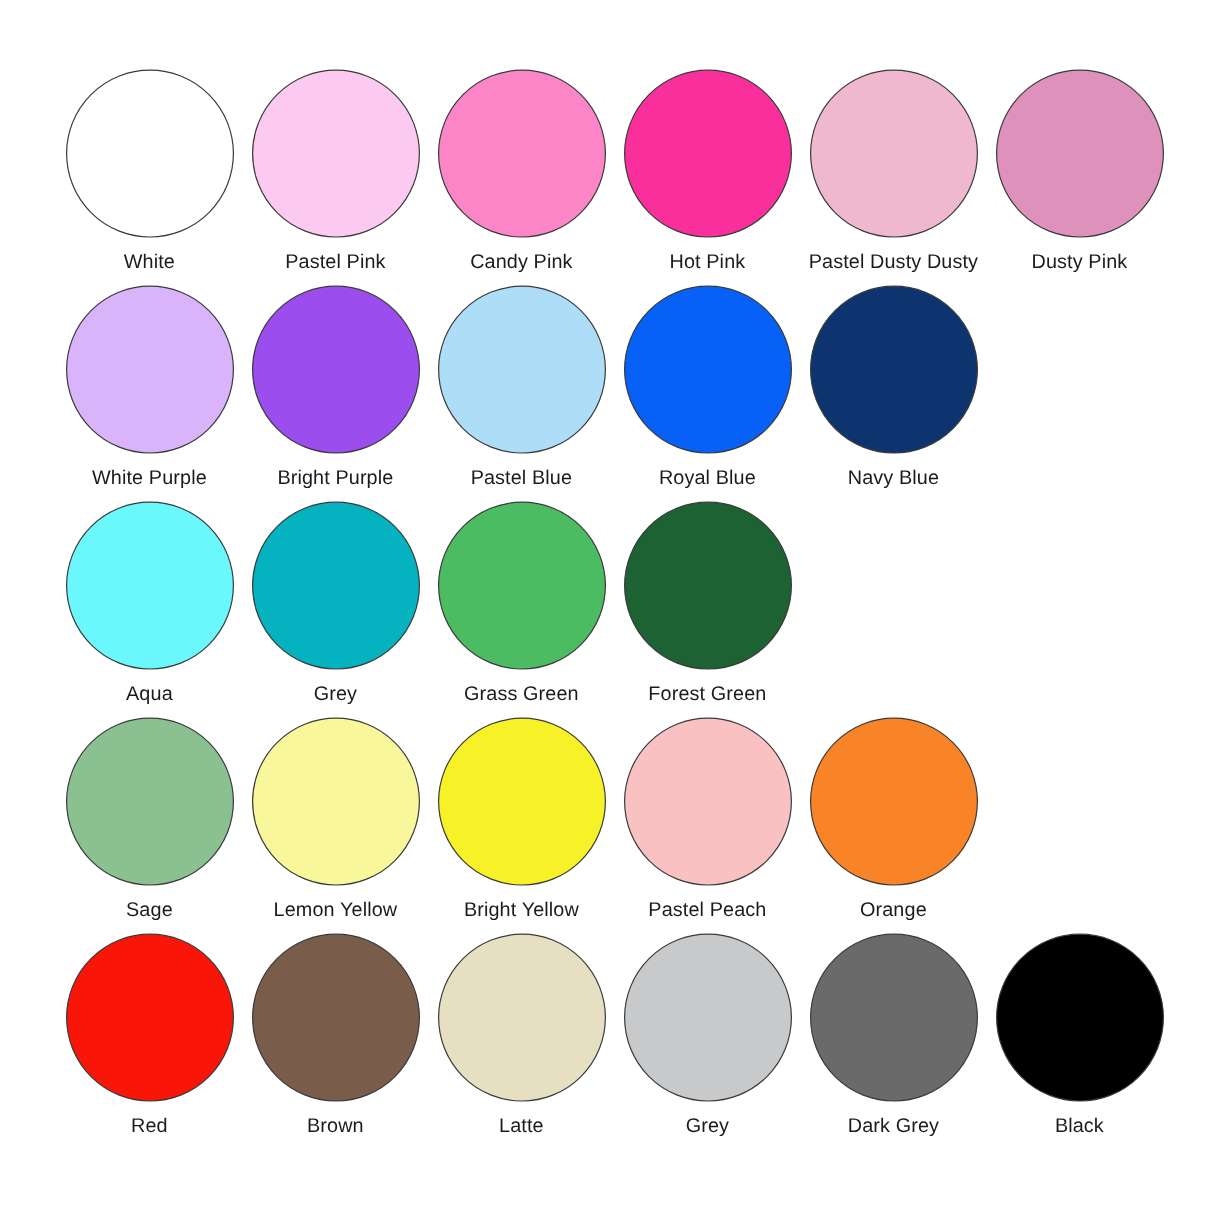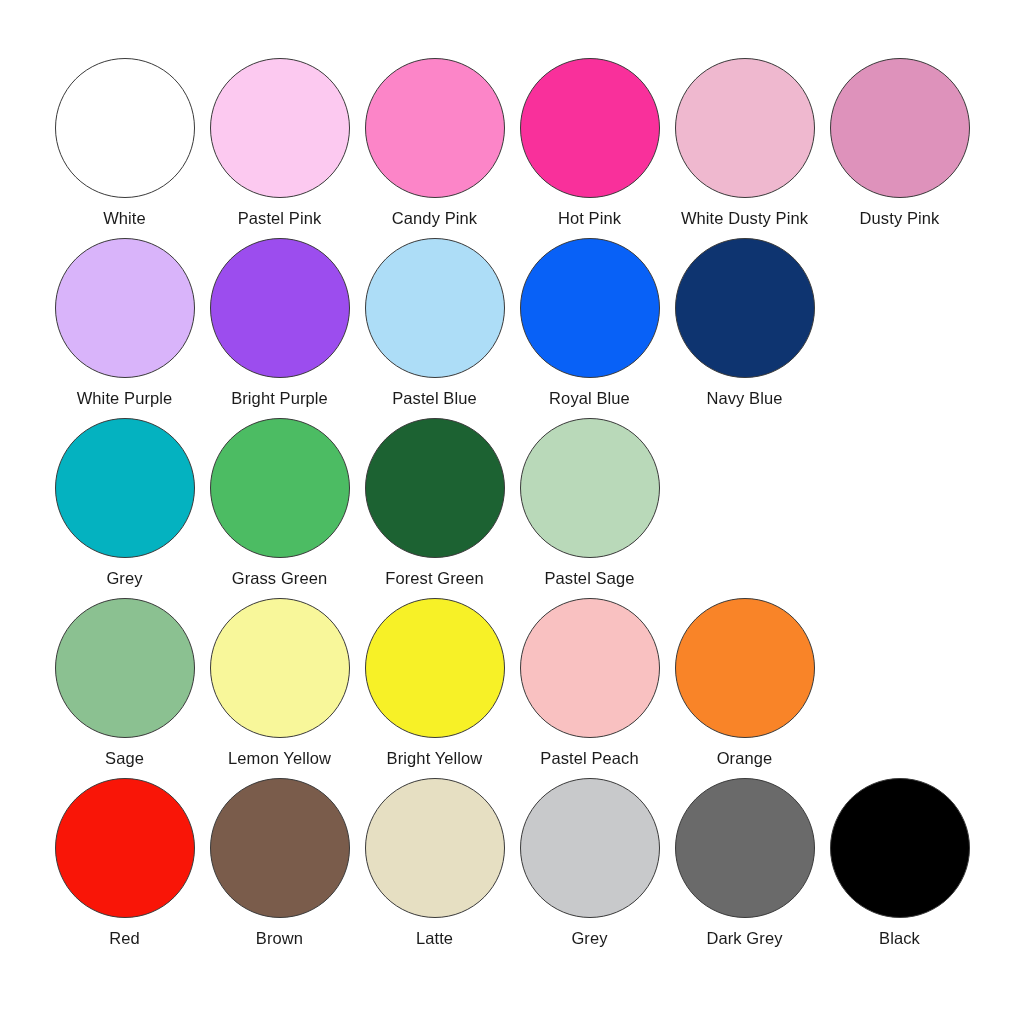--- a/index.html
+++ b/index.html
@@ -69,21 +69,21 @@
       <div class="swatch-cell">
         <div class="swatch-circle" style="background: rgb(252, 133, 200); border-color: rgb(58, 58, 58);"></div>
         <div class="swatch-label">Candy Pink</div>
       </div>
       <div class="swatch-cell">
         <div class="swatch-circle" style="background: rgb(249, 48, 155); border-color: rgb(58, 58, 58);"></div>
         <div class="swatch-label">Hot Pink</div>
       </div>
       <div class="swatch-cell">
         <div class="swatch-circle" style="background: rgb(239, 184, 207); border-color: rgb(58, 58, 58);"></div>
-        <div class="swatch-label">White Dusty Pink</div>
+        <div class="swatch-label">Pastel Dusty Dusty</div>
       </div>
       <div class="swatch-cell">
         <div class="swatch-circle" style="background: rgb(222, 146, 187); border-color: rgb(58, 58, 58);"></div>
         <div class="swatch-label">Dusty Pink</div>
       </div>
     </div>
   <div class="swatch-row">
       <div class="swatch-cell">
         <div class="swatch-circle" style="background: rgb(217, 180, 250); border-color: rgb(58, 58, 58);"></div>
         <div class="swatch-label">White Purple</div>
@@ -100,34 +100,34 @@
         <div class="swatch-circle" style="background: rgb(8, 97, 247); border-color: rgb(58, 58, 58);"></div>
         <div class="swatch-label">Royal Blue</div>
       </div>
       <div class="swatch-cell">
         <div class="swatch-circle" style="background: rgb(14, 52, 112); border-color: rgb(58, 58, 58);"></div>
         <div class="swatch-label">Navy Blue</div>
       </div>
     </div>
   <div class="swatch-row">
       <div class="swatch-cell">
+        <div class="swatch-circle" style="background: rgb(106, 248, 252); border-color: rgb(58, 58, 58);"></div>
+        <div class="swatch-label">Aqua</div>
+      </div>
+      <div class="swatch-cell">
         <div class="swatch-circle" style="background: rgb(4, 178, 192); border-color: rgb(58, 58, 58);"></div>
         <div class="swatch-label">Grey</div>
       </div>
       <div class="swatch-cell">
         <div class="swatch-circle" style="background: rgb(76, 188, 99); border-color: rgb(58, 58, 58);"></div>
         <div class="swatch-label">Grass Green</div>
       </div>
       <div class="swatch-cell">
         <div class="swatch-circle" style="background: rgb(28, 98, 50); border-color: rgb(58, 58, 58);"></div>
         <div class="swatch-label">Forest Green</div>
-      </div>
-      <div class="swatch-cell">
-        <div class="swatch-circle" style="background: rgb(185, 217, 185); border-color: rgb(58, 58, 58);"></div>
-        <div class="swatch-label">Pastel Sage</div>
       </div>
     </div>
   <div class="swatch-row">
       <div class="swatch-cell">
         <div class="swatch-circle" style="background: rgb(139, 193, 145); border-color: rgb(58, 58, 58);"></div>
         <div class="swatch-label">Sage</div>
       </div>
       <div class="swatch-cell">
         <div class="swatch-circle" style="background: rgb(248, 247, 154); border-color: rgb(58, 58, 58);"></div>
         <div class="swatch-label">Lemon Yellow</div>

